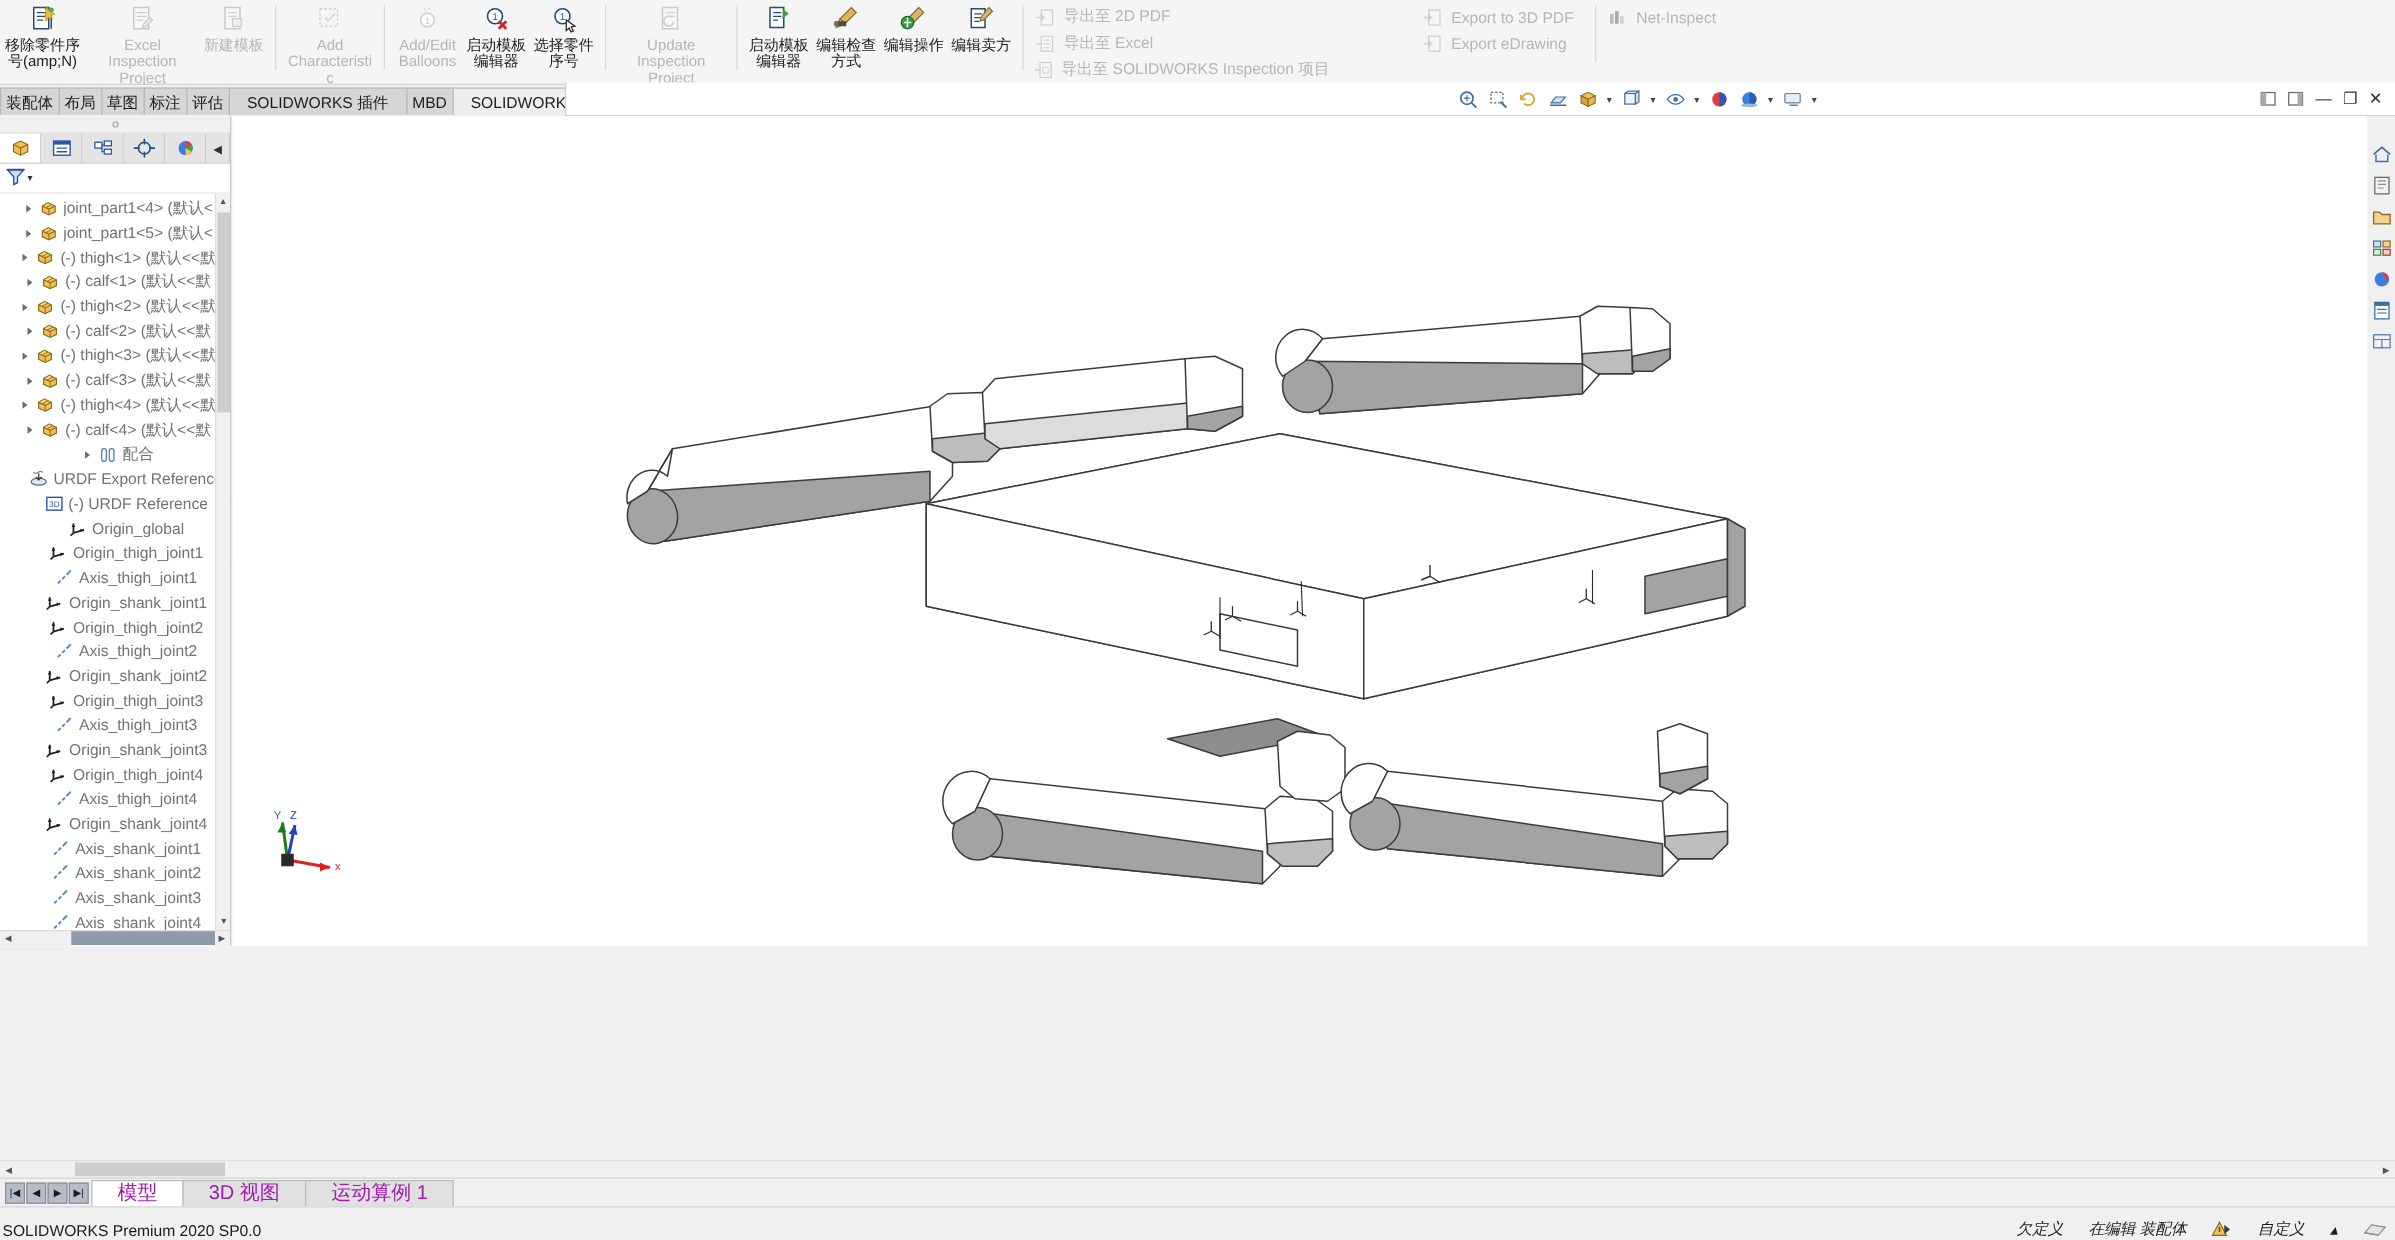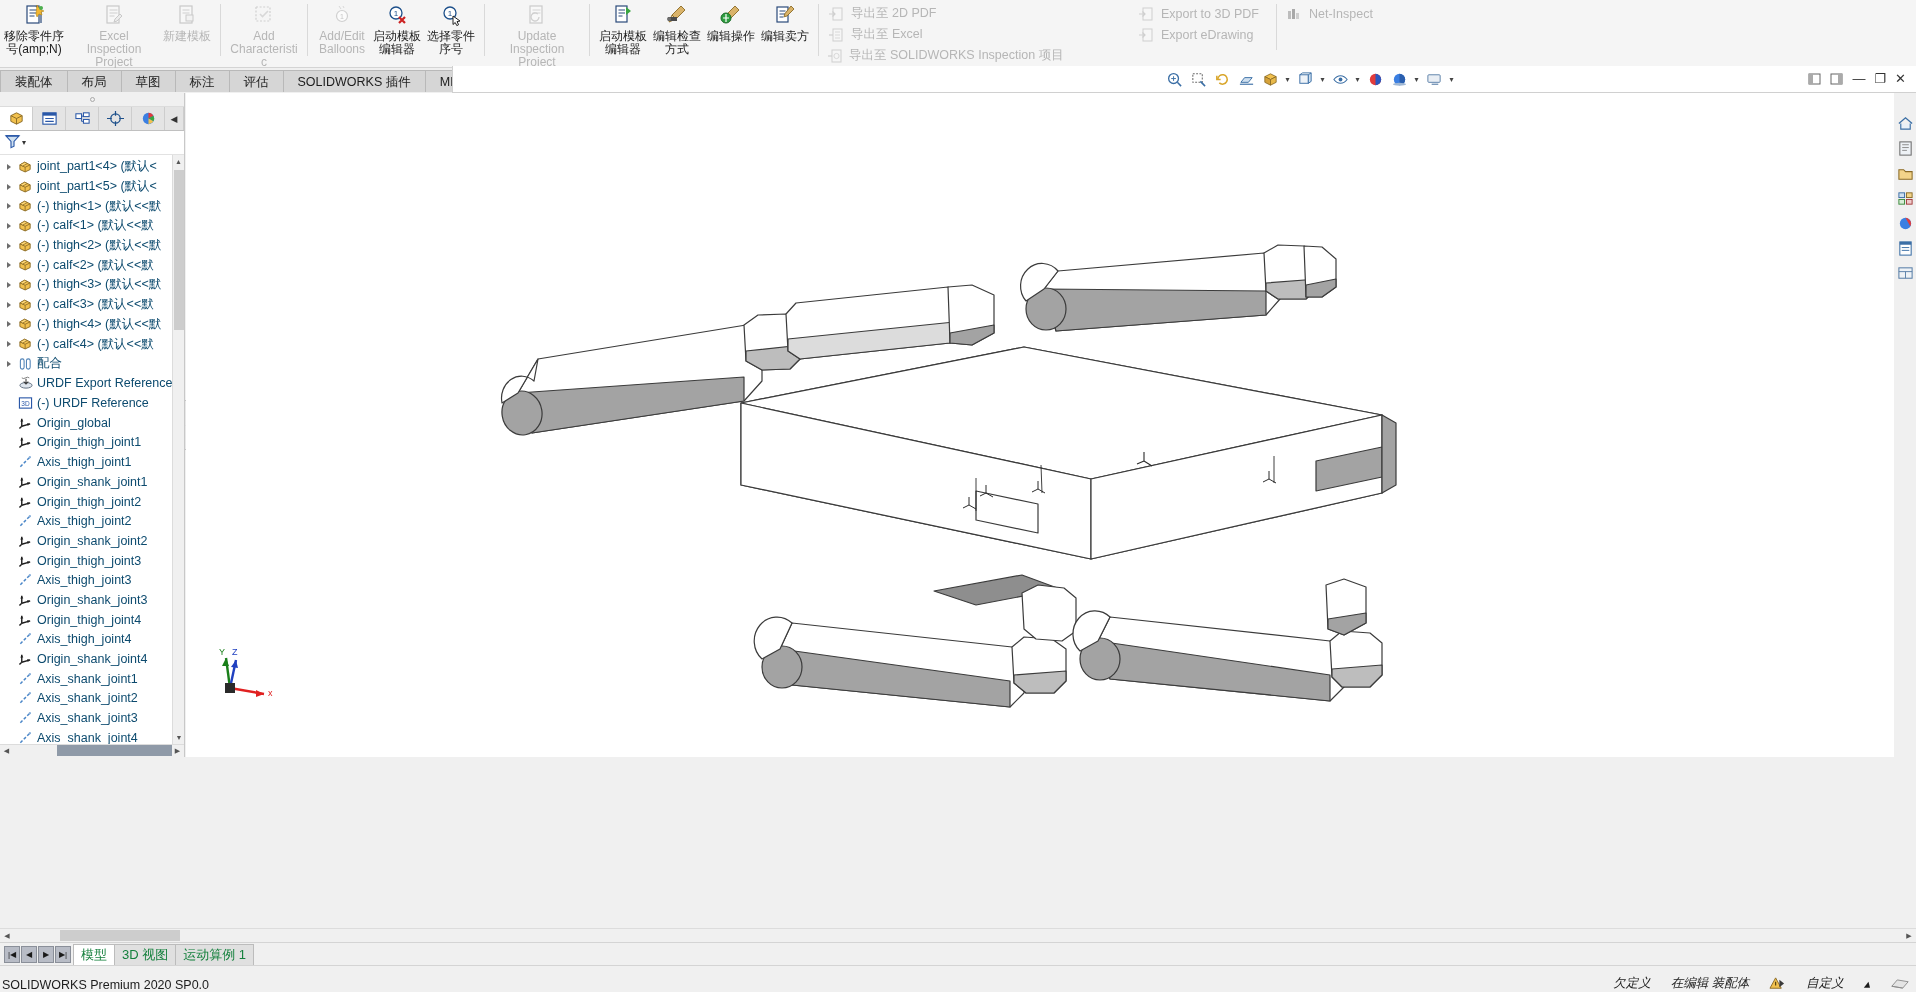--- a/index.html
+++ b/index.html
@@ -38,21 +38,21 @@
   .rb-li { display:flex; align-items:center; height:21px; color:#b6b6b6; font-size:12.5px; padding:0 6px 0 2px; white-space:nowrap; cursor:default;}
   .rb-li .li-ico { width:18px; height:16px; margin-right:6px; display:flex; align-items:center; justify-content:center;}
 
   
   .tabbar {
     position:absolute; left:0; top:68px; width:1916px; height:24px;
     background:#f0f0f0;
   }
   .tabs { display:flex; align-items:flex-end; height:24px; }
   .tab {
-    height:22px; line-height:22px; padding:0 14px;
+    height:22px; line-height:22px; padding:0 4px;
     background:#d6d6d6; border:1px solid #b9b9b9; border-bottom:none;
     font-size:12.5px; color:#1c1c1c; margin-right:-1px; cursor:default;
     white-space:nowrap;
   }
   .tab.active { background:#eeeeee; color:#1c1c1c; }
   .tab.wide { padding:0 14px; }
 
   
   .viewbar {
     position:absolute; right:0; top:66px; width:1464px; height:27px;
@@ -77,21 +77,21 @@
   .lp-tab { width:33px; display:flex; align-items:center; justify-content:center; border-right:1px solid #cdcdcd; background:#e4e4e4; cursor:default;}
   .lp-tab.active { background:#ffffff; }
   .lp-tab.arrow { width:19px; font-size:9px; color:#333;}
   .lp-filter { height:24px; background:#ffffff; display:flex; align-items:center; padding-left:4px; border-bottom:1px solid #e2e2e2;}
   .tree {
     flex:1; overflow:hidden; position:relative; background:#fff;
     padding-top:2px;
   }
   .trow {
     height:19.7px; display:flex; align-items:center; white-space:nowrap;
-    font-size:12.5px; color:#0c4a6e; padding-left:2px; cursor:default;
+    font-size:12.5px; color:#737373; padding-left:2px; cursor:default;justify-content:center;
   }
   .tw { width:14px; display:flex; align-items:center; justify-content:center;}
   .tw .caret { width:0;height:0;border-left:4px solid #6c6c6c;border-top:3.5px solid transparent;border-bottom:3.5px solid transparent;}
   .ticon { width:19px; display:flex; align-items:center; justify-content:center; margin-right:2px;}
   .tlabel { overflow:hidden; }
 
   
   .tree-vscroll {
     position:absolute; right:0; top:0; width:12px; bottom:0; background:#f0f0f0; border-left:1px solid #dcdcdc;
   }
@@ -138,22 +138,22 @@
   .docbar {
     position:absolute; left:0; bottom:27px; width:1916px; height:23px;
     background:#f0f0f0; display:flex; align-items:flex-end; border-top:1px solid #d4d4d4;
   }
   .nav-btns { display:flex; align-items:center; height:21px; padding:0 2px 1px 4px; gap:1px;}
   .nav-b {
     width:16px; height:17px; background:#b8bcc6; border:1px solid #8a8f99;
     display:flex; align-items:center; justify-content:center; font-size:8px; color:#1a1a1a; cursor:default;
   }
   .dtab {
-    height:21px; line-height:20px; padding:0 7px; background:#e0e0e0;
-    border:1px solid #bcbcbc; border-bottom:none; font-size:13px; color:#15803d;
+    height:21px; line-height:20px; padding:0 20px; background:#e0e0e0;
+    border:1px solid #bcbcbc; border-bottom:none; font-size:16px; color:#a21caf;
     margin-right:-1px; cursor:default; white-space:nowrap;
   }
   .dtab.active { background:#ffffff; }
   .statusbar {
     position:absolute; left:0; bottom:0; width:1916px; height:27px;
     background:#f0f0f0; border-top:1px solid #d4d4d4;
     display:flex; align-items:flex-end; font-size:12.5px; color:#1c1c1c;
   }
   .sb-left { padding-left:2px; }
   .sb-right { margin-left:auto; display:flex; align-items:center; gap:20px; padding-right:6px;font-style:italic;}

